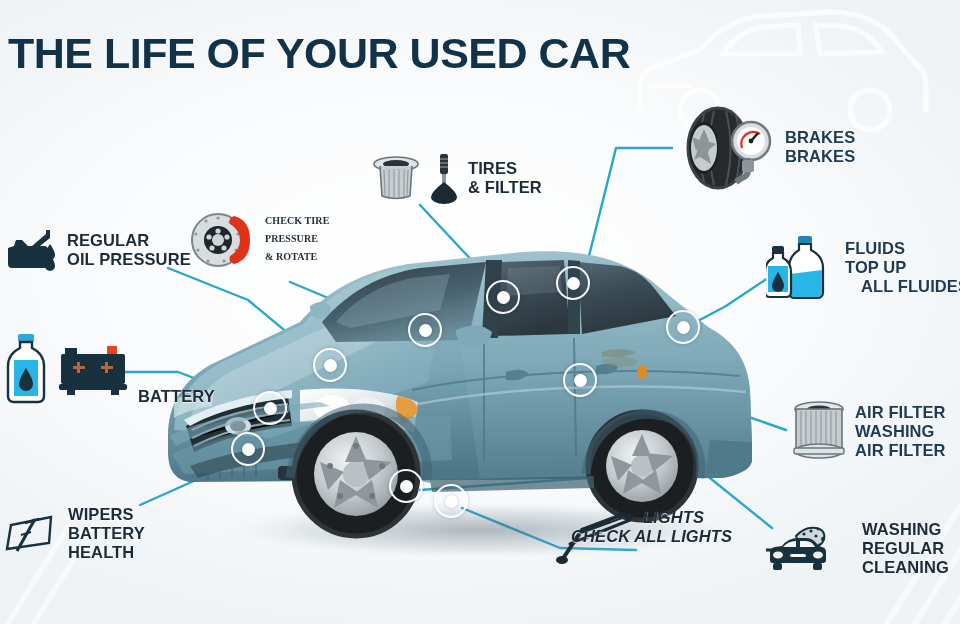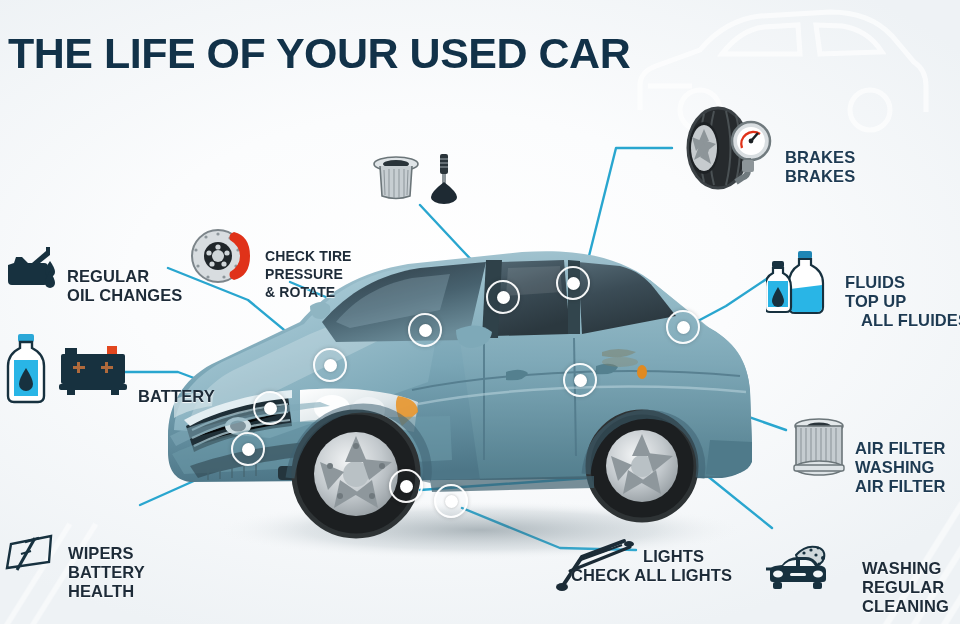--- a/index.html
+++ b/index.html
@@ -54,23 +54,22 @@
     box-shadow:0 0 3px rgba(0,0,0,.25);
   }
 
   
   .lbl{position:absolute;display:flex;align-items:center;gap:9px;}
   .lbl .txt{
     font-size:16.5px;line-height:19px;font-weight:700;
     color:#1d2b38;letter-spacing:.1px;
     text-shadow:0 1px 1px rgba(255,255,255,.85);
     white-space:nowrap;
-    margin-top:39px;
   }
-  .lbl .txt.sm{font-size:14px;line-height:18px;}
+  .lbl .txt.sm{font-size:10px;line-height:18px;font-family:Liberation Serif, serif;}
   .ico{flex:0 0 auto;display:block;}
 </style>
 </head>
 <body>
 
 <div id="stage">
 
   <div class="stripes tl">
 
     <span style="left:56px;top:-120px;"></span>
@@ -314,21 +313,21 @@
   <div class="lbl" style="left:6px;top:228px;">
     <svg class="ico" width="52" height="44" viewBox="0 0 52 44">
       <path d="M2 20 L2 36 Q2 40 6 40 L38 40 Q42 40 42 36 L42 22 Q42 18 38 18 L22 18 L16 12 L10 12 L8 18 Z" fill="#17313f"></path>
       <path d="M26 18 L40 6 L44 6 L44 10 L34 18 Z" fill="#17313f"></path>
       <rect x="40" y="2" width="4" height="8" fill="#17313f"></rect>
       <path d="M44 16 q5 7 5 11 a5 5 0 0 1 -10 0 q0 -4 5 -11Z" fill="#17313f"></path>
       <path d="M44 26 q5 8 5 12 a5 5 0 0 1 -10 0 q0 -4 5 -12Z" fill="#17313f"></path>
     </svg>
     <div class="txt">
       <div>REGULAR</div>
-      <div>OIL CHANGES</div>
+      <div>OIL PRESSURE</div>
     </div>
   </div>
 
   <div class="lbl" style="left:4px;top:332px;">
     <svg class="ico" width="44" height="72" viewBox="0 0 44 72">
       <rect x="14" y="2" width="16" height="8" rx="2" fill="#2ba8d8"></rect>
       <path d="M16 10 L28 10 L28 16 Q40 22 40 34 L40 64 Q40 70 34 70 L10 70 Q4 70 4 64 L4 34 Q4 22 16 16 Z" fill="#ffffff" stroke="#17313f" stroke-width="2.4"></path>
       <rect x="10" y="28" width="24" height="36" fill="#29b5e6"></rect>
       <path d="M22 36 q7 11 7 16 a7 7 0 0 1 -14 0 q0 -5 7 -16Z" fill="#17313f"></path>
     </svg>
@@ -414,20 +413,24 @@
     <svg class="ico" width="30" height="52" viewBox="0 0 30 52">
       <rect x="11" y="2" width="8" height="20" rx="2" fill="#2a343a"></rect>
       <g stroke="#8d969b" stroke-width="1.2">
         <path d="M11 7 L19 7"></path>
           <path d="M11 11 L19 11"></path>
           <path d="M11 15 L19 15"></path>
       </g>
       <rect x="13" y="22" width="4" height="10" fill="#8d969b"></rect>
       <path d="M15 30 q13 10 13 15 a13 7 0 0 1 -26 0 q0 -5 13 -15Z" fill="#1e2a33"></path>
     </svg>
+    <div class="txt">
+      <div>TIRES</div>
+      <div>&amp; FILTER</div>
+    </div>
   </div>
 
   <div class="lbl" style="left:684px;top:104px;">
     <svg class="ico" width="92" height="86" viewBox="0 0 92 86">
       <ellipse cx="34" cy="44" rx="30" ry="40" fill="#262a2d"></ellipse>
       <ellipse cx="34" cy="44" rx="30" ry="40" fill="none" stroke="#3b4145" stroke-width="3"></ellipse>
       <g stroke="#4a5154" stroke-width="2" fill="none">
         <path d="M20 10 q-8 34 0 68"></path>
         <path d="M30 7 q-9 37 0 74"></path>
         <path d="M42 7 q9 37 0 74"></path>
@@ -521,21 +524,21 @@
       <rect x="24" y="32" width="16" height="3" rx="1.5" fill="#f2f6f8"></rect>
       <path d="M0 28 L6 28" stroke="#17313f" stroke-width="3"></path>
     </svg>
     <div class="txt">
       <div>WASHING</div>
       <div>REGULAR</div>
       <div>CLEANING</div>
     </div>
   </div>
 
-  <div class="lbl" style="left:552px;top:508px;align-items:flex-end;">
+  <div class="lbl" style="left:552px;top:508px;align-items:flex-start;font-style:italic;">
     <svg class="ico" width="82" height="56" viewBox="0 0 82 56" style="margin-bottom:-6px;">
       <path d="M10 52 L30 22 L72 6" fill="none" stroke="#1b2b36" stroke-width="4" stroke-linecap="round"></path>
       <path d="M18 36 L78 12" fill="none" stroke="#1b2b36" stroke-width="3" stroke-linecap="round"></path>
       <path d="M26 26 L70 10" fill="none" stroke="#1b2b36" stroke-width="2.2"></path>
       <path d="M34 22 L58 14" fill="none" stroke="#1b2b36" stroke-width="2"></path>
       <ellipse cx="10" cy="52" rx="6" ry="4" fill="#1b2b36"></ellipse>
       <ellipse cx="77" cy="9" rx="5" ry="3" fill="#1b2b36"></ellipse>
     </svg>
     <div class="txt">
       <div>LIGHTS</div>

